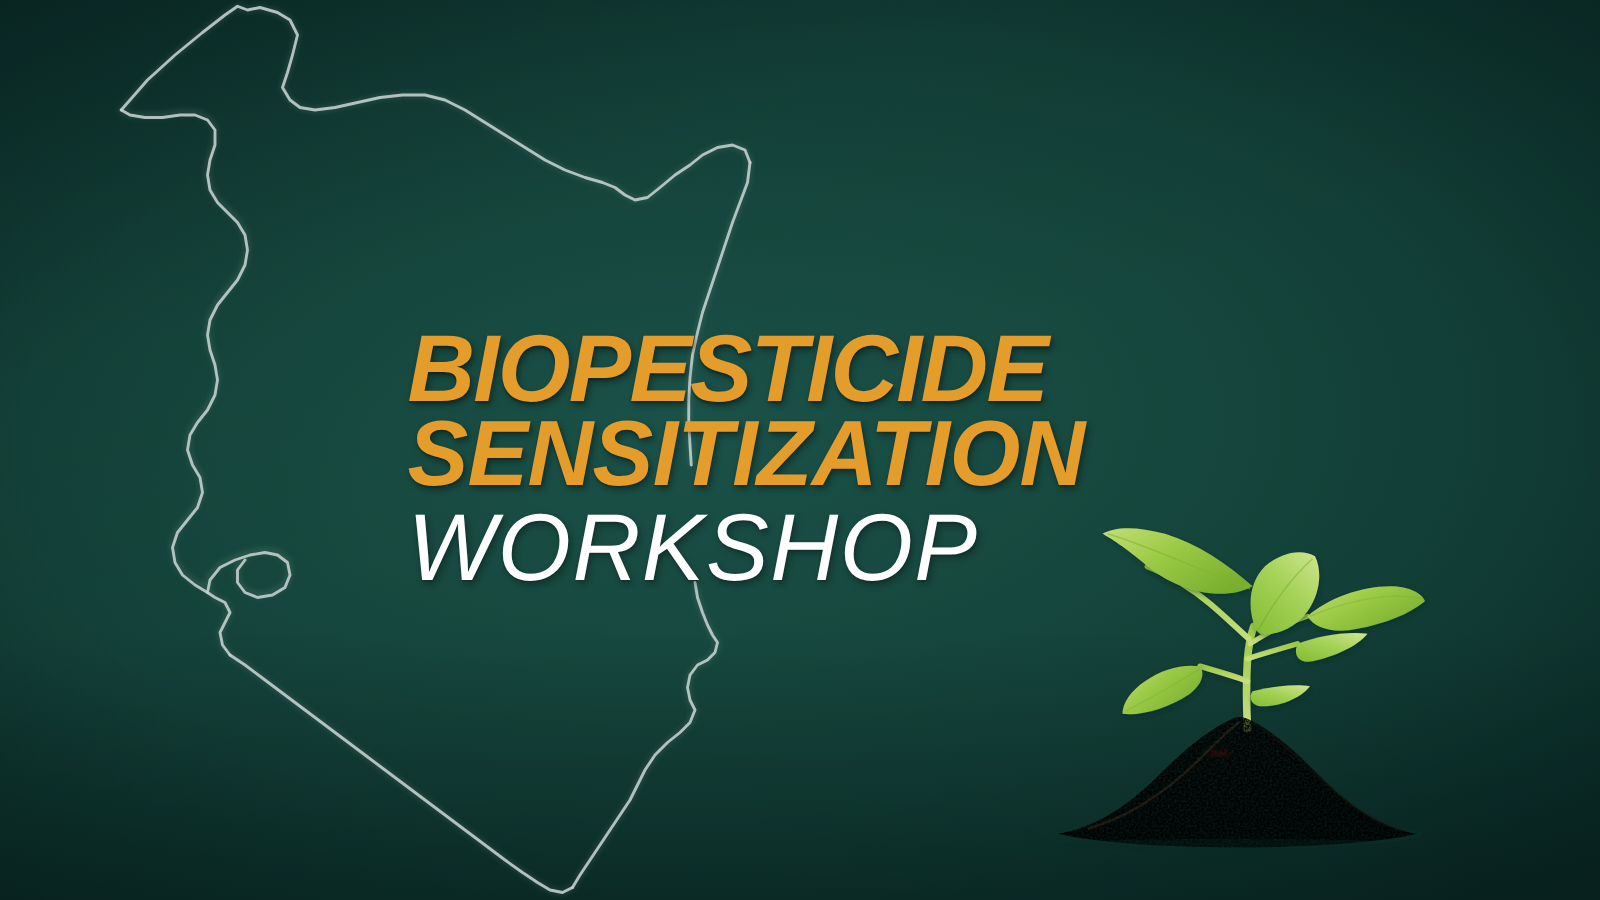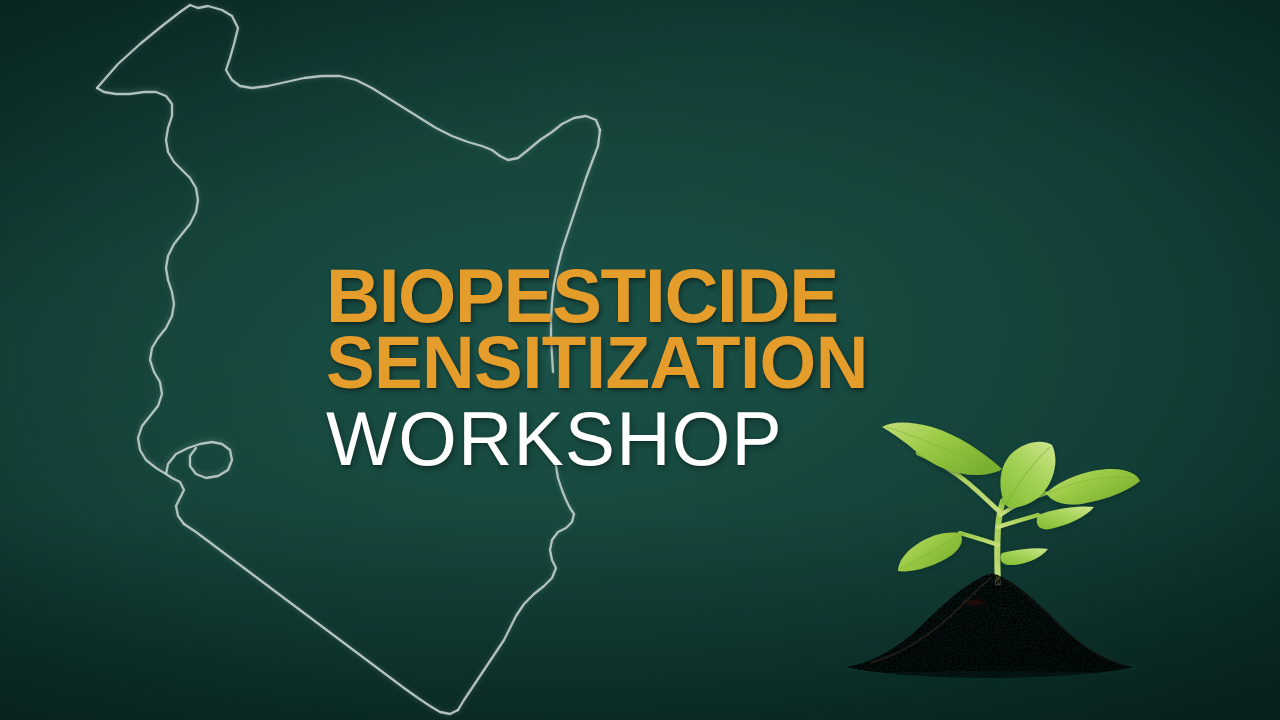--- a/index.html
+++ b/index.html
@@ -8,20 +8,21 @@
     padding: 0;
     background: #000;
   }
   #stage {
     position: relative;
     width: 1280px;
     height: 720px;
     overflow: hidden;
     font-family: "Liberation Sans", sans-serif;
     background-color: #113E37;
+    font-style: italic;
   }
 
   
   .bg-base {
     position: absolute;
     inset: 0;
     background:
       radial-gradient(ellipse 78% 72% at 42% 46%,
         #1A5249 0%,
         #17493F 34%,

